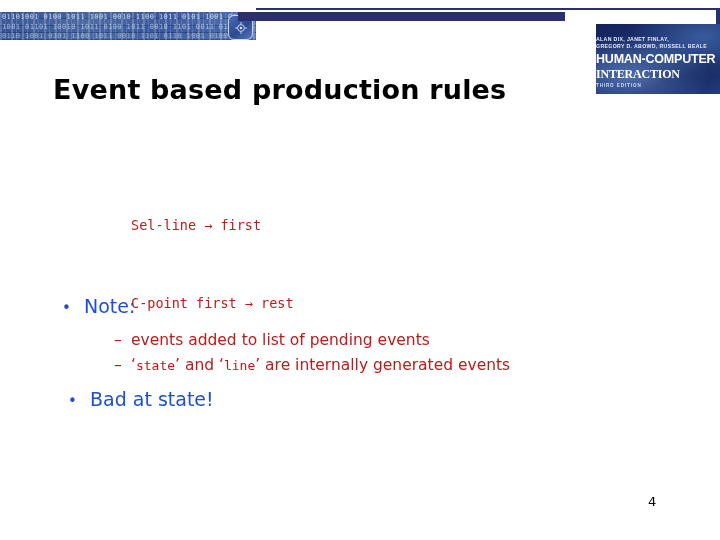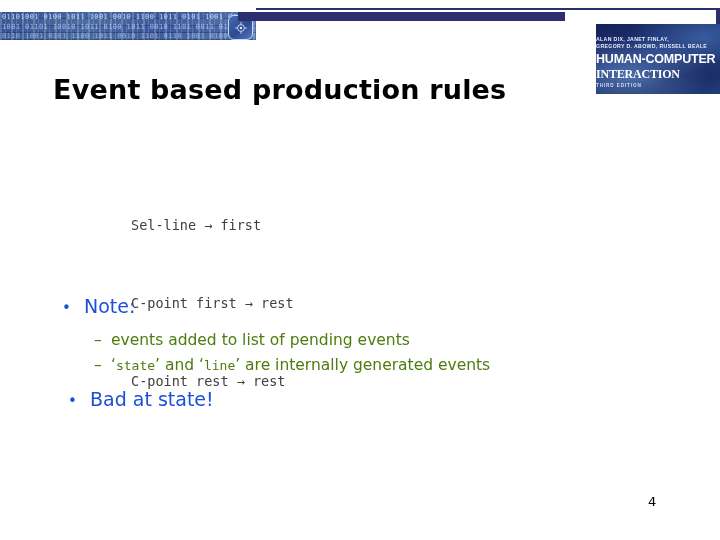--- a/index.html
+++ b/index.html
@@ -186,21 +186,21 @@
   }
 
   
   .rules {
     position: absolute;
     left: 131px;
     top: 160px;
     font-family: "DejaVu Sans Mono", monospace;
     font-size: 13.5px;
     line-height: 26px;
-    color: #404040;
+    color: #b91c1c;
     white-space: pre;
   }
   .rules .rule-line { white-space: pre; }
 
   
   .bullet-l1 {
     position: absolute;
     font-family: "DejaVu Sans", sans-serif;
     font-size: 19px;
     color: #1d4ed8;
@@ -212,22 +212,23 @@
     font-size: 15px;
     vertical-align: baseline;
   }
   .bullet-note { left: 62px; top: 295px; }
   .bullet-bad  { left: 68px; top: 388px; }
 
   .bullet-l2 {
     position: absolute;
     font-family: "DejaVu Sans", sans-serif;
     font-size: 15.5px;
-    color: #4d7c0f;
+    color: #b91c1c;
     white-space: nowrap;
+    margin-left: 20px;
   }
   .bullet-l2 .dash {
     display: inline-block;
     width: 17px;
   }
   .sub-one { left: 94px; top: 331px; }
   .sub-two { left: 94px; top: 356px; }
 
   .mono-inline {
     font-family: "DejaVu Sans Mono", monospace;
@@ -280,21 +281,20 @@
     <div class="title-main">HUMAN-COMPUTER</div>
     <div class="title-sub">INTERACTION</div>
     <div class="edition">THIRD EDITION</div>
   </div>
 
   <div class="slide-title">Event based production rules</div>
 
   <div class="rules">
     <div class="rule-line">Sel-line → first</div>
     <div class="rule-line">C-point first → rest</div>
-    <div class="rule-line">C-point rest → rest</div>
   </div>
 
   <div class="bullet-l1 bullet-note">
     <span class="dot">•</span><span>Note:</span>
   </div>
 
   <div class="bullet-l2 sub-one">
     <span class="dash">–</span><span>events added to list of pending events</span>
   </div>
 

